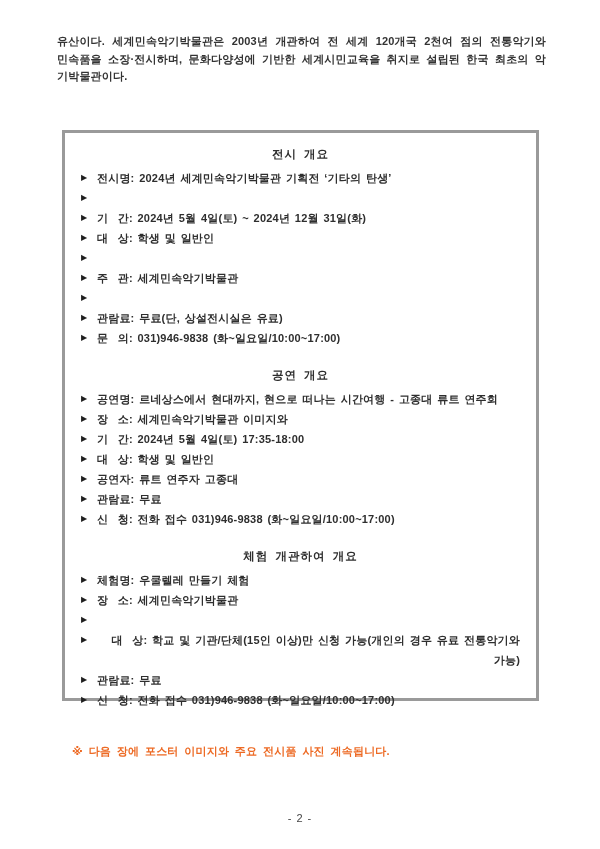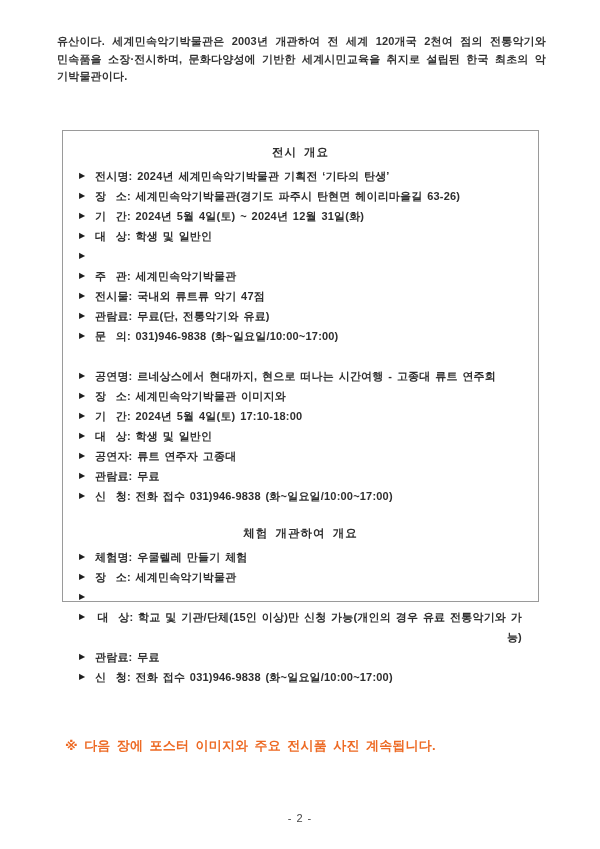--- a/index.html
+++ b/index.html
@@ -13,44 +13,44 @@
   }
   .page { position: absolute; inset: 0; padding-left: 34px; }
   .intro {
     position: absolute; left: 57px; top: 33px; width: 489px;
     font-size: 11px; font-weight: bold; line-height: 17.5px;
     text-align: justify; letter-spacing: 0.2px; word-spacing: 2.5px;
     margin: 0;
   }
   .info-box {
     position: absolute; left: 62px; top: 130px;
-    width: 477px; height: 472px; box-sizing: border-box;
-    border: 1px solid #eab308;
+    width: 477px; height: 571px; box-sizing: border-box;
+    border: 3px solid #eab308;
     padding: 14px 16px 10px 16px;
   }
   .section { margin: 0; }
   .section + .section { margin-top: 20px; }
   .section-title {
     font-size: 11.5px; font-weight: bold; text-align: center;
     letter-spacing: 1px; word-spacing: 3px;
     margin: 0 0 6px 0; color: #2e2e2e;
   }
   .item {
     display: flex; align-items: flex-start;
     font-size: 11px; font-weight: bold; line-height: 20px;
     letter-spacing: 0.2px; word-spacing: 1.5px; color: #2e2e2e;
   }
   .bullet {
     flex: 0 0 16px; width: 16px;
     font-size: 8px; line-height: 20px; color: #1e1e1e;
   }
   .item-text { white-space: pre-wrap; text-align: right; }
   .footnote {
-    position: absolute; left: 57px; top: 729px; margin: 8px;
-    font-size: 13px; font-weight: bold;
+    position: absolute; left: 57px; top: 729px; margin: 15px;
+    font-size: 11px; font-weight: bold;
     letter-spacing: 0.2px; word-spacing: 2.5px;
   }
   .page-number {
     position: absolute; left: 0; right: 0; top: 812px; margin: 0;
     text-align: center; font-size: 11px; font-weight: normal;
     color: #454545; letter-spacing: 1px;
   }
 </style>
 </head>
 <body>
@@ -60,62 +60,61 @@
 
   <div class="info-box" id="info-box" style="border-color: rgb(154, 154, 154);">
       <div class="section">
         <div class="section-title">전시 개요</div>
         <div class="item">
           <span class="bullet">▶</span>
           <span class="item-text">전시명: 2024년 세계민속악기박물관 기획전 ‘기타의 탄생’</span>
         </div>
         <div class="item">
           <span class="bullet">▶</span>
-          <span class="item-text">장  소: 세계민속악기박물관(경기도 파주시 탄현면 헤이리마을길 63-26)</span>
         </div>
         <div class="item">
           <span class="bullet">▶</span>
           <span class="item-text">기  간: 2024년 5월 4일(토) ~ 2024년 12월 31일(화)</span>
         </div>
         <div class="item">
           <span class="bullet">▶</span>
           <span class="item-text">대  상: 학생 및 일반인</span>
         </div>
         <div class="item">
           <span class="bullet">▶</span>
         </div>
         <div class="item">
           <span class="bullet">▶</span>
           <span class="item-text">주  관: 세계민속악기박물관</span>
         </div>
         <div class="item">
           <span class="bullet">▶</span>
-          <span class="item-text">전시물: 국내외 류트류 악기 47점</span>
         </div>
         <div class="item">
           <span class="bullet">▶</span>
-          <span class="item-text">관람료: 무료(단, 전통악기와 유료)</span>
+          <span class="item-text">관람료: 무료(단, 상설전시실은 유료)</span>
         </div>
         <div class="item">
           <span class="bullet">▶</span>
           <span class="item-text">문  의: 031)946-9838 (화~일요일/10:00~17:00)</span>
         </div>
       </div>
       <div class="section">
+        <div class="section-title">공연 개요</div>
         <div class="item">
           <span class="bullet">▶</span>
           <span class="item-text">공연명: 르네상스에서 현대까지, 현으로 떠나는 시간여행 - 고종대 류트 연주회</span>
         </div>
         <div class="item">
           <span class="bullet">▶</span>
           <span class="item-text">장  소: 세계민속악기박물관 이미지와</span>
         </div>
         <div class="item">
           <span class="bullet">▶</span>
-          <span class="item-text">기  간: 2024년 5월 4일(토) 17:10-18:00</span>
+          <span class="item-text">기  간: 2024년 5월 4일(토) 17:35-18:00</span>
         </div>
         <div class="item">
           <span class="bullet">▶</span>
           <span class="item-text">대  상: 학생 및 일반인</span>
         </div>
         <div class="item">
           <span class="bullet">▶</span>
           <span class="item-text">공연자: 류트 연주자 고종대</span>
         </div>
         <div class="item">

